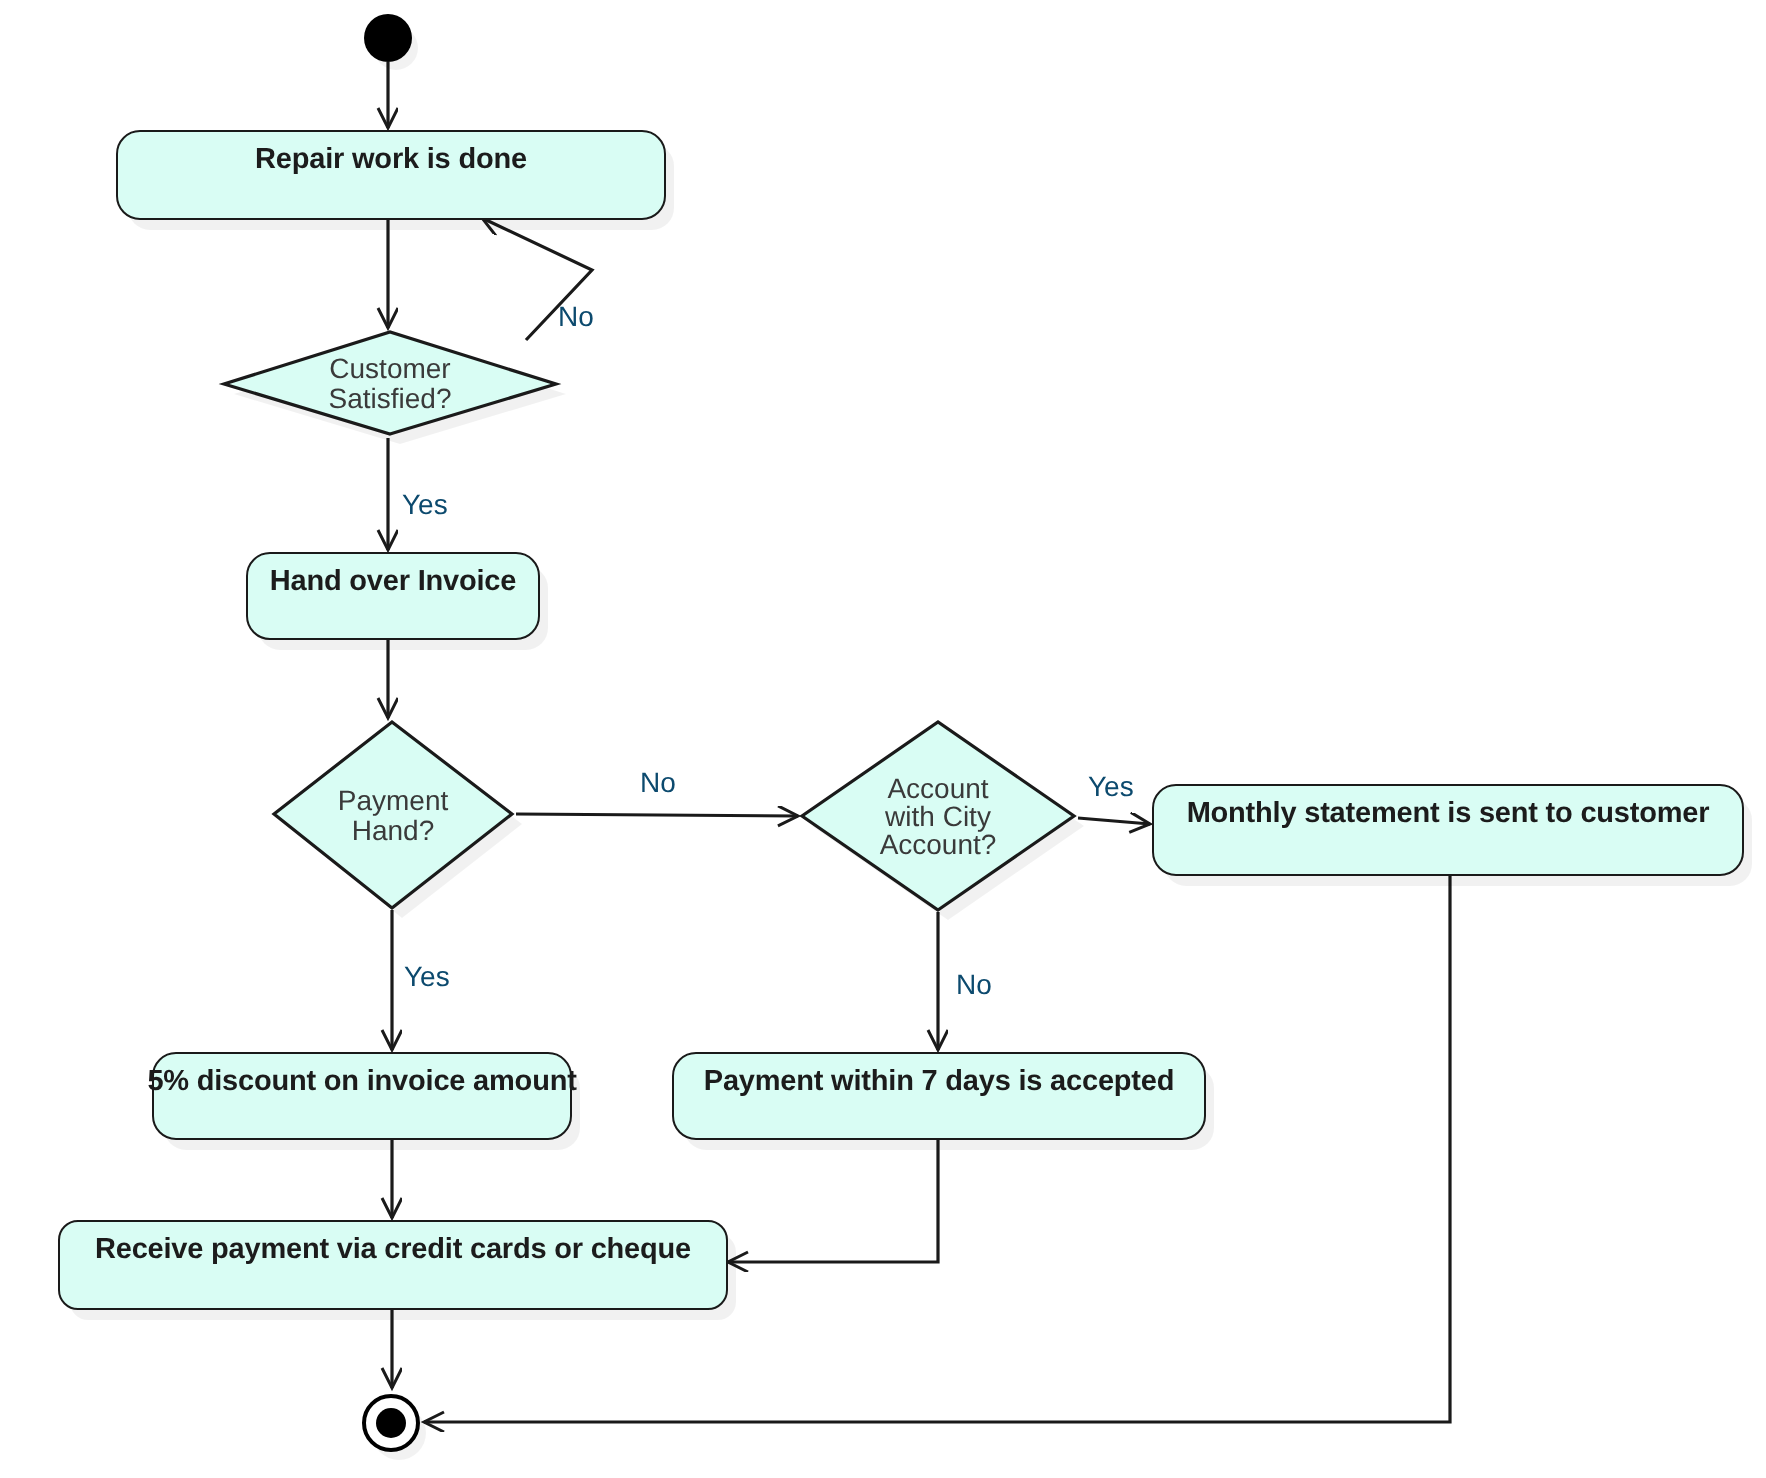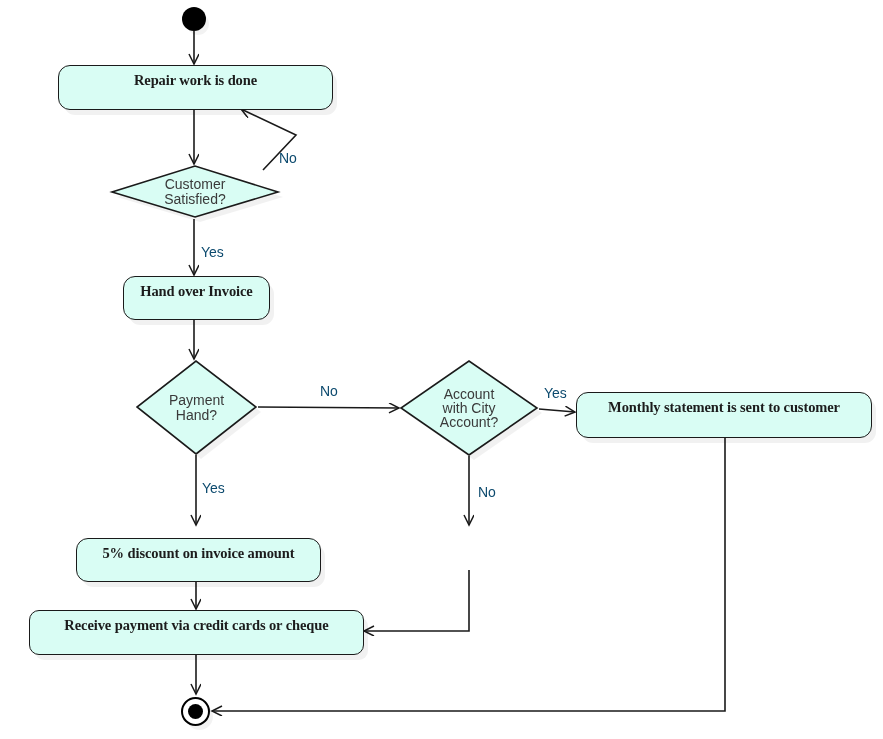--- a/index.html
+++ b/index.html
@@ -40,21 +40,20 @@
     z-index: 3;
   }
   .action .label {
     font-size: 14.5px;
     font-weight: bold;
     color: #1c1c1c;
     letter-spacing: -0.1px;
     padding-top: 6px;
     white-space: nowrap;
     line-height: 1.15;
-    font-family: Liberation Serif, serif;
   }
   
   .decision {
     z-index: 3;
   }
   .decision svg {
     position: absolute;
     left: 0;
     top: 0;
     overflow: visible;
@@ -209,24 +208,27 @@
   </div>
 
   <div class="edge-label" style="left:544px; top:386px;">Yes</div>
 
   <div class="edge-label" style="left:478px; top:485px;">No</div>
 
   <div class="node action" style="left:576px; top:392px; width:296px; height:46px;">
     <div class="label">Monthly statement is sent to customer</div>
   </div>
 
-  <div class="node action" style="left:76px; top:526px; width:245px; height:44px;margin-top:12px;">
+  <div class="node action" style="left:76px; top:526px; width:210px; height:44px;">
     <div class="label">5% discount on invoice amount</div>
   </div>
 
+  <div class="node action" style="left:336px; top:526px; width:267px; height:44px;">
+    <div class="label">Payment within 7 days is accepted</div>
+  </div>
 
   <div class="node action" style="left:29px; top:610px; width:335px; height:45px;border-radius:10px;">
     <div class="label">Receive payment via credit cards or cheque</div>
   </div>
 
   <div class="node final-node" style="left:181px; top:697px;">
     <div class="inner"></div>
   </div>
 
 </div>

